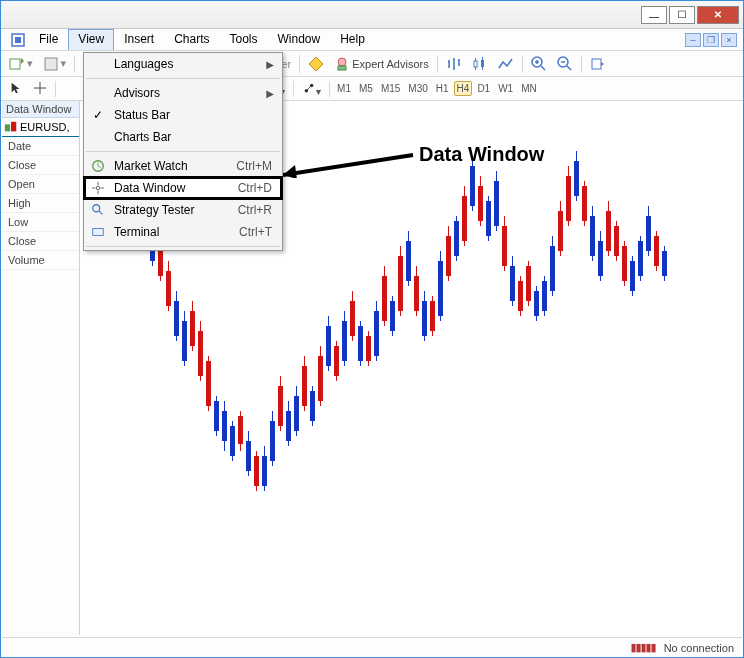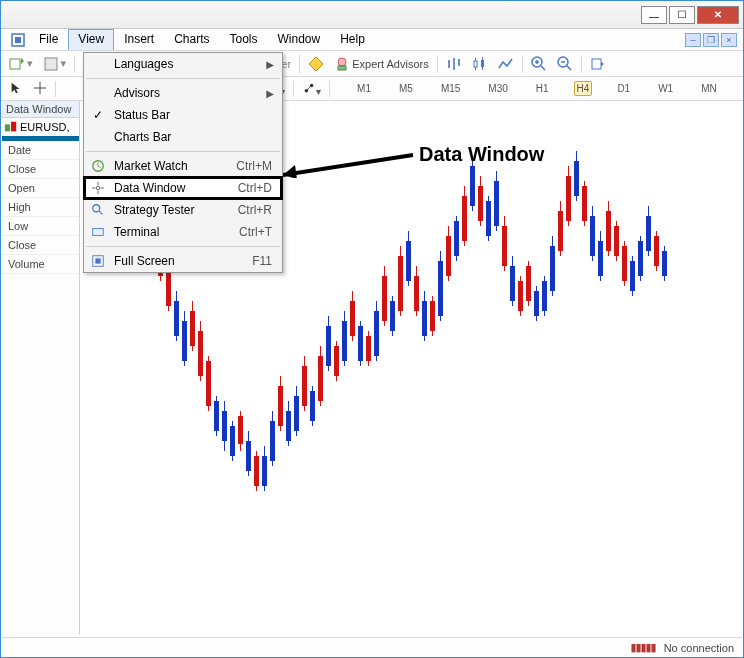--- a/index.html
+++ b/index.html
@@ -24,28 +24,28 @@
     .menubar .winbtns { display: flex; align-items: center; padding-right: 6px; gap: 2px; }
     .menubar .wbtn { width: 16px; height: 14px; border: 1px solid #7aa7e0; background: #d4e3fb; font-size: 9px; display: flex; align-items: center; justify-content: center; color: #4769a5; cursor: default; }
 
     .toolbar { height: 26px; border-bottom: 1px solid #d8d8d8; display: flex; align-items: center; font-size: 11px; color: #888; padding: 0 4px; gap: 2px; background: #fdfdfd; }
     .toolbar .tb { padding: 2px 4px; display: flex; align-items: center; gap: 2px; cursor: default; }
     .toolbar .sep { width: 1px; height: 18px; background: #d8d8d8; margin: 0 2px; }
 
     .toolbar2 { height: 24px; border-bottom: 1px solid #d8d8d8; display: flex; align-items: center; gap: 2px; padding: 0 4px; background: #fdfdfd; font-size: 10px; }
     .toolbar2 .sep { width: 1px; height: 16px; background: #d8d8d8; margin: 0 2px; }
     .toolbar2 .tb { padding: 2px 4px; cursor: default; color: #555; }
-    .tf-btn { padding: 2px 3px; color: #555; font-size: 10px; cursor: default; margin-left: 20px; }
+    .tf-btn { padding: 2px 3px; color: #555; font-size: 10px; cursor: default; }
     .tf-btn.active { background: #fff2c2; border: 1px solid #c9a53d; padding: 1px 2px; border-radius: 2px; }
 
     .body-area { position: absolute; top: 100px; left: 1px; right: 1px; bottom: 22px; display: flex; }
     
     .sidepanel { width: 78px; border-right: 1px solid #d0d0d0; background: #fdfdfd; }
     .sidepanel .sp-hdr { font-size: 11px; padding: 2px 4px; background: #e8f0fb; border-bottom: 1px solid #c8d4ea; color: #444; }
-    .sidepanel .sp-sym { font-size: 11px; padding: 2px 2px; display: flex; align-items: center; gap: 2px; border-bottom: 5px solid #0369a1; }
+    .sidepanel .sp-sym { font-size: 11px; padding: 2px 2px; display: flex; align-items: center; gap: 2px; border-bottom: 1px solid #0369a1; }
     .sidepanel .sp-row { font-size: 11px; padding: 3px 6px; border-bottom: 1px solid #eee; color: #444; }
     
     .chart-area { flex: 1; background: #fff; position: relative; }
 
     .statusbar { position: absolute; bottom: 0; left: 1px; right: 1px; height: 20px; border-top: 1px solid #d8d8d8; display: flex; align-items: center; justify-content: flex-end; font-size: 11px; color: #444; padding: 0 8px; gap: 8px; background: #fdfdfd; }
     .statusbar .bars { color: #b73535; letter-spacing: -1px; }
 
     
     .dropdown { position: absolute; top: 51px; left: 82px; width: 200px; background: #f4f4f4; border: 1px solid #979797; box-shadow: 2px 2px 4px rgba(0,0,0,.25); font-size: 12px; z-index: 50; }
     .dropdown .dd-row { display: flex; align-items: center; height: 22px; padding: 0 8px 0 30px; position: relative; cursor: default; }
@@ -588,30 +588,20 @@
     <div class="dd-row">
       <span class="icn">
           <svg width="14" height="14" viewBox="0 0 16 16">
             <rect x="2" y="4" width="12" height="8" fill="#e8f0ff" stroke="#4a78c8"></rect>
           </svg>
         </span>
       <span>Terminal</span>
         <span class="shortcut">Ctrl+T</span>
     </div>
     <div class="dd-sep"></div>
-    <div class="dd-row">
-      <span class="icn">
-          <svg width="14" height="14" viewBox="0 0 16 16">
-            <rect x="2" y="2" width="12" height="12" fill="none" stroke="#4a78c8"></rect>
-            <rect x="5" y="5" width="6" height="6" fill="#4a78c8"></rect>
-          </svg>
-        </span>
-      <span>Full Screen</span>
-        <span class="shortcut">F11</span>
-    </div>
   </div>
 
   <div class="annotation" style="top:142px; left:418px;">Data Window</div>
 
   <svg style="position:absolute; top:152px; left:282px; width:140px; height:25px; z-index:98;">
     <line x1="0" y1="22" x2="130" y2="2" stroke="#000" stroke-width="4"></line>
     <polygon points="0,22 12,12 14,26" fill="#000"></polygon>
   </svg>
 
 </div>

